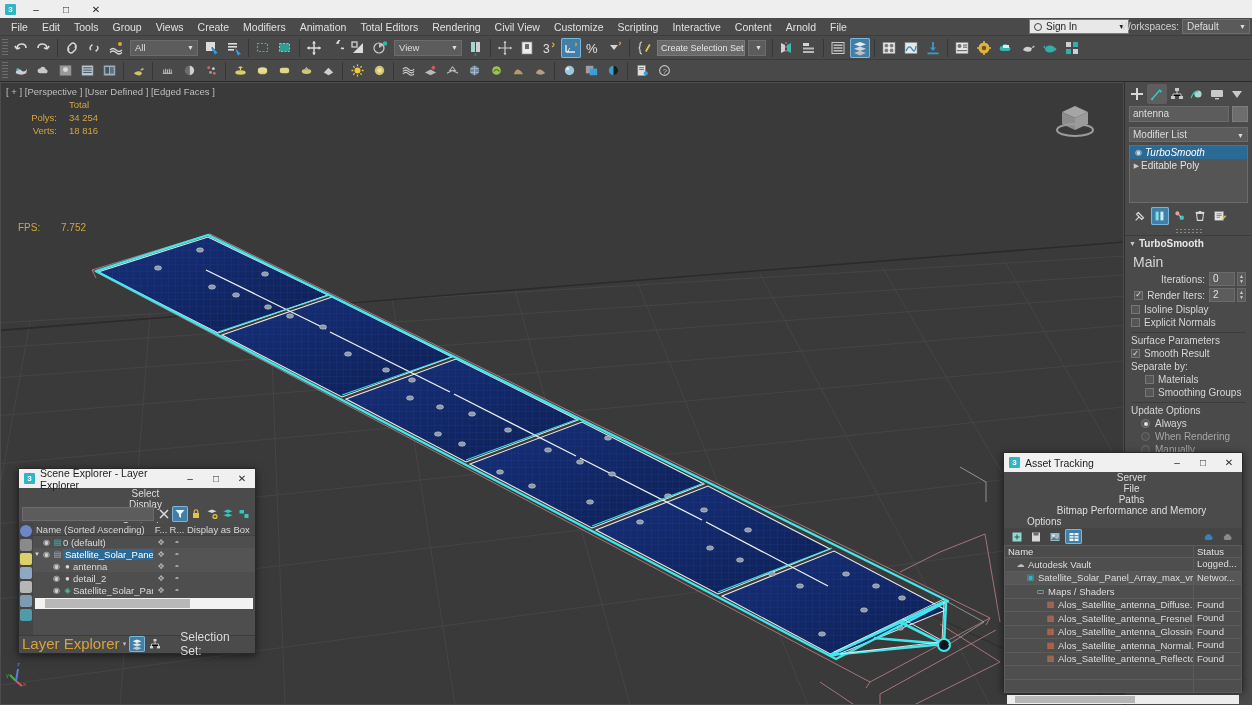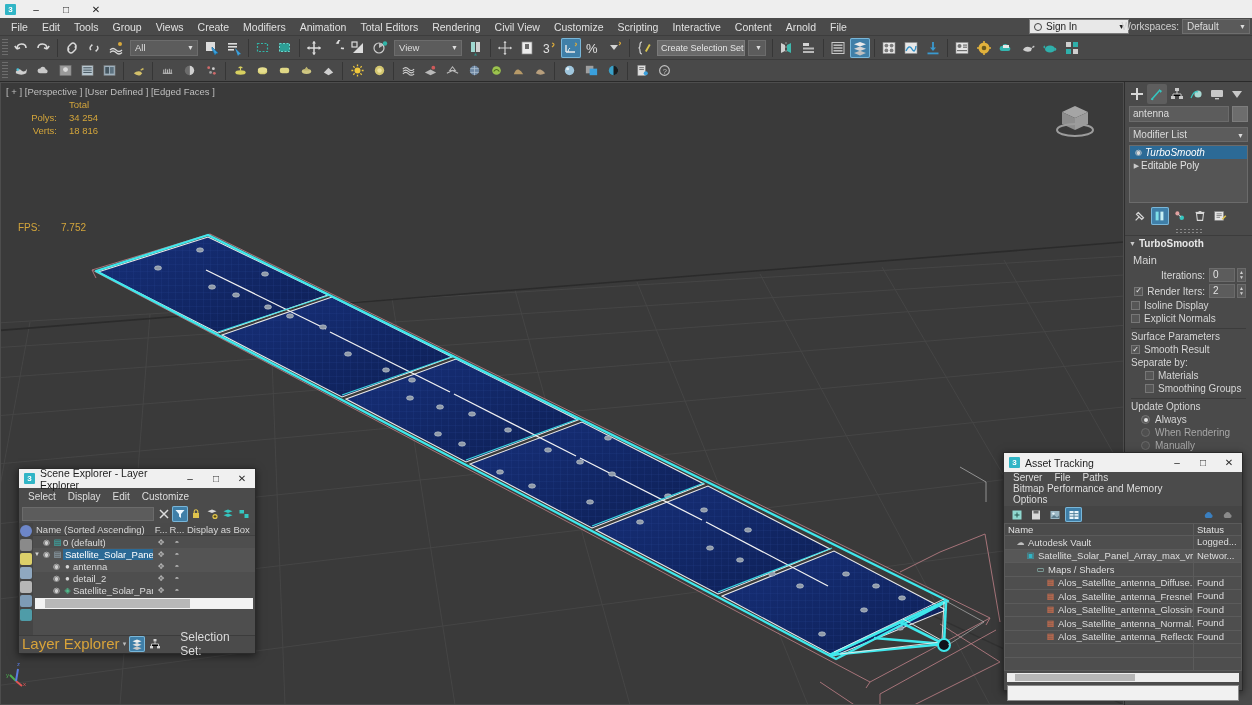--- a/index.html
+++ b/index.html
@@ -145,21 +145,21 @@
     background:repeating-linear-gradient(to right,#888 0 2px,transparent 2px 4px),
                repeating-linear-gradient(to right,#888 0 2px,transparent 2px 4px);
     background-position:0 0, 0 3px; background-size:26px 1px; background-repeat:no-repeat;
   }
   .rollout-hdr {
     display:flex; align-items:center; font-size:10px; font-weight:bold; color:#e8e8e8;
     padding:2px 4px; background:#4a4a4a; border-top:1px solid #3c3c3c;
   }
   .rollout-hdr .tri { font-size:7px; margin-right:3px; color:#c9c9c9;}
   .rollout-body { background:#4a4a4a; padding:2px 6px 4px 6px; }
-  .sub-hdr { font-size:11px; color:#d6d6d6; margin:1px 0 2px 2px;}
+  .sub-hdr { font-size:14px; color:#d6d6d6; margin:1px 0 2px 2px;}
   .spinrow { display:flex; align-items:center; justify-content:flex-end; margin:2px 0; font-size:10px;}
   .spinrow .lbl { color:#d8d8d8; margin-right:4px; }
   .spinbox {
     width:26px; height:14px; background:#5c5c5c; border:1px solid #6b6b6b;
     color:#e2e2e2; font-size:10px; padding-left:3px; line-height:12px;
   }
   .spinner {
     width:9px; height:14px; margin-left:2px; background:#5a5a5a; border:1px solid #6b6b6b;
     display:flex; flex-direction:column; align-items:center; justify-content:center;
     font-size:5px; line-height:5px; color:#cfcfcf;
@@ -191,21 +191,21 @@
   .win-title {
     height:19px; background:#f0f0f0; color:#1d1d1d; display:flex; align-items:center;
     font-size:10.5px;
   }
   .win-title .ic { width:11px;height:11px;background:#31b5c6;border-radius:1px;
     margin:0 5px; color:#fff;font-size:8px;text-align:center;line-height:11px;font-weight:bold;}
   .win-title .tt { flex:1; }
   .win-title .btns { display:flex; }
   .win-title .wb { width:26px;height:19px;display:flex;align-items:center;justify-content:center;
     font-size:10px;color:#2a2a2a;}
-  .win-menu { display:flex; align-items:center; height:16px; padding-left:3px; background:#4b4b4b;}
+  .win-menu { display:flex; align-items:center; height:16px; padding-left:17px; background:#4b4b4b;flex-direction:column;}
   .win-menu .mi { padding:0 6px; font-size:10px; color:#dedede;}
 
   
   #scene-explorer { left:18px; top:468px; width:238px; height:186px; }
   .se-toolbar { display:flex; align-items:center; height:19px; background:#4b4b4b; padding:0 3px;}
   .se-filter {
     flex:1; height:14px; background:#5c5c5c; border:1px solid #6b6b6b; margin-right:2px;
   }
   .se-tbtn { width:16px;height:16px;display:flex;align-items:center;justify-content:center;
     border-radius:2px;}

